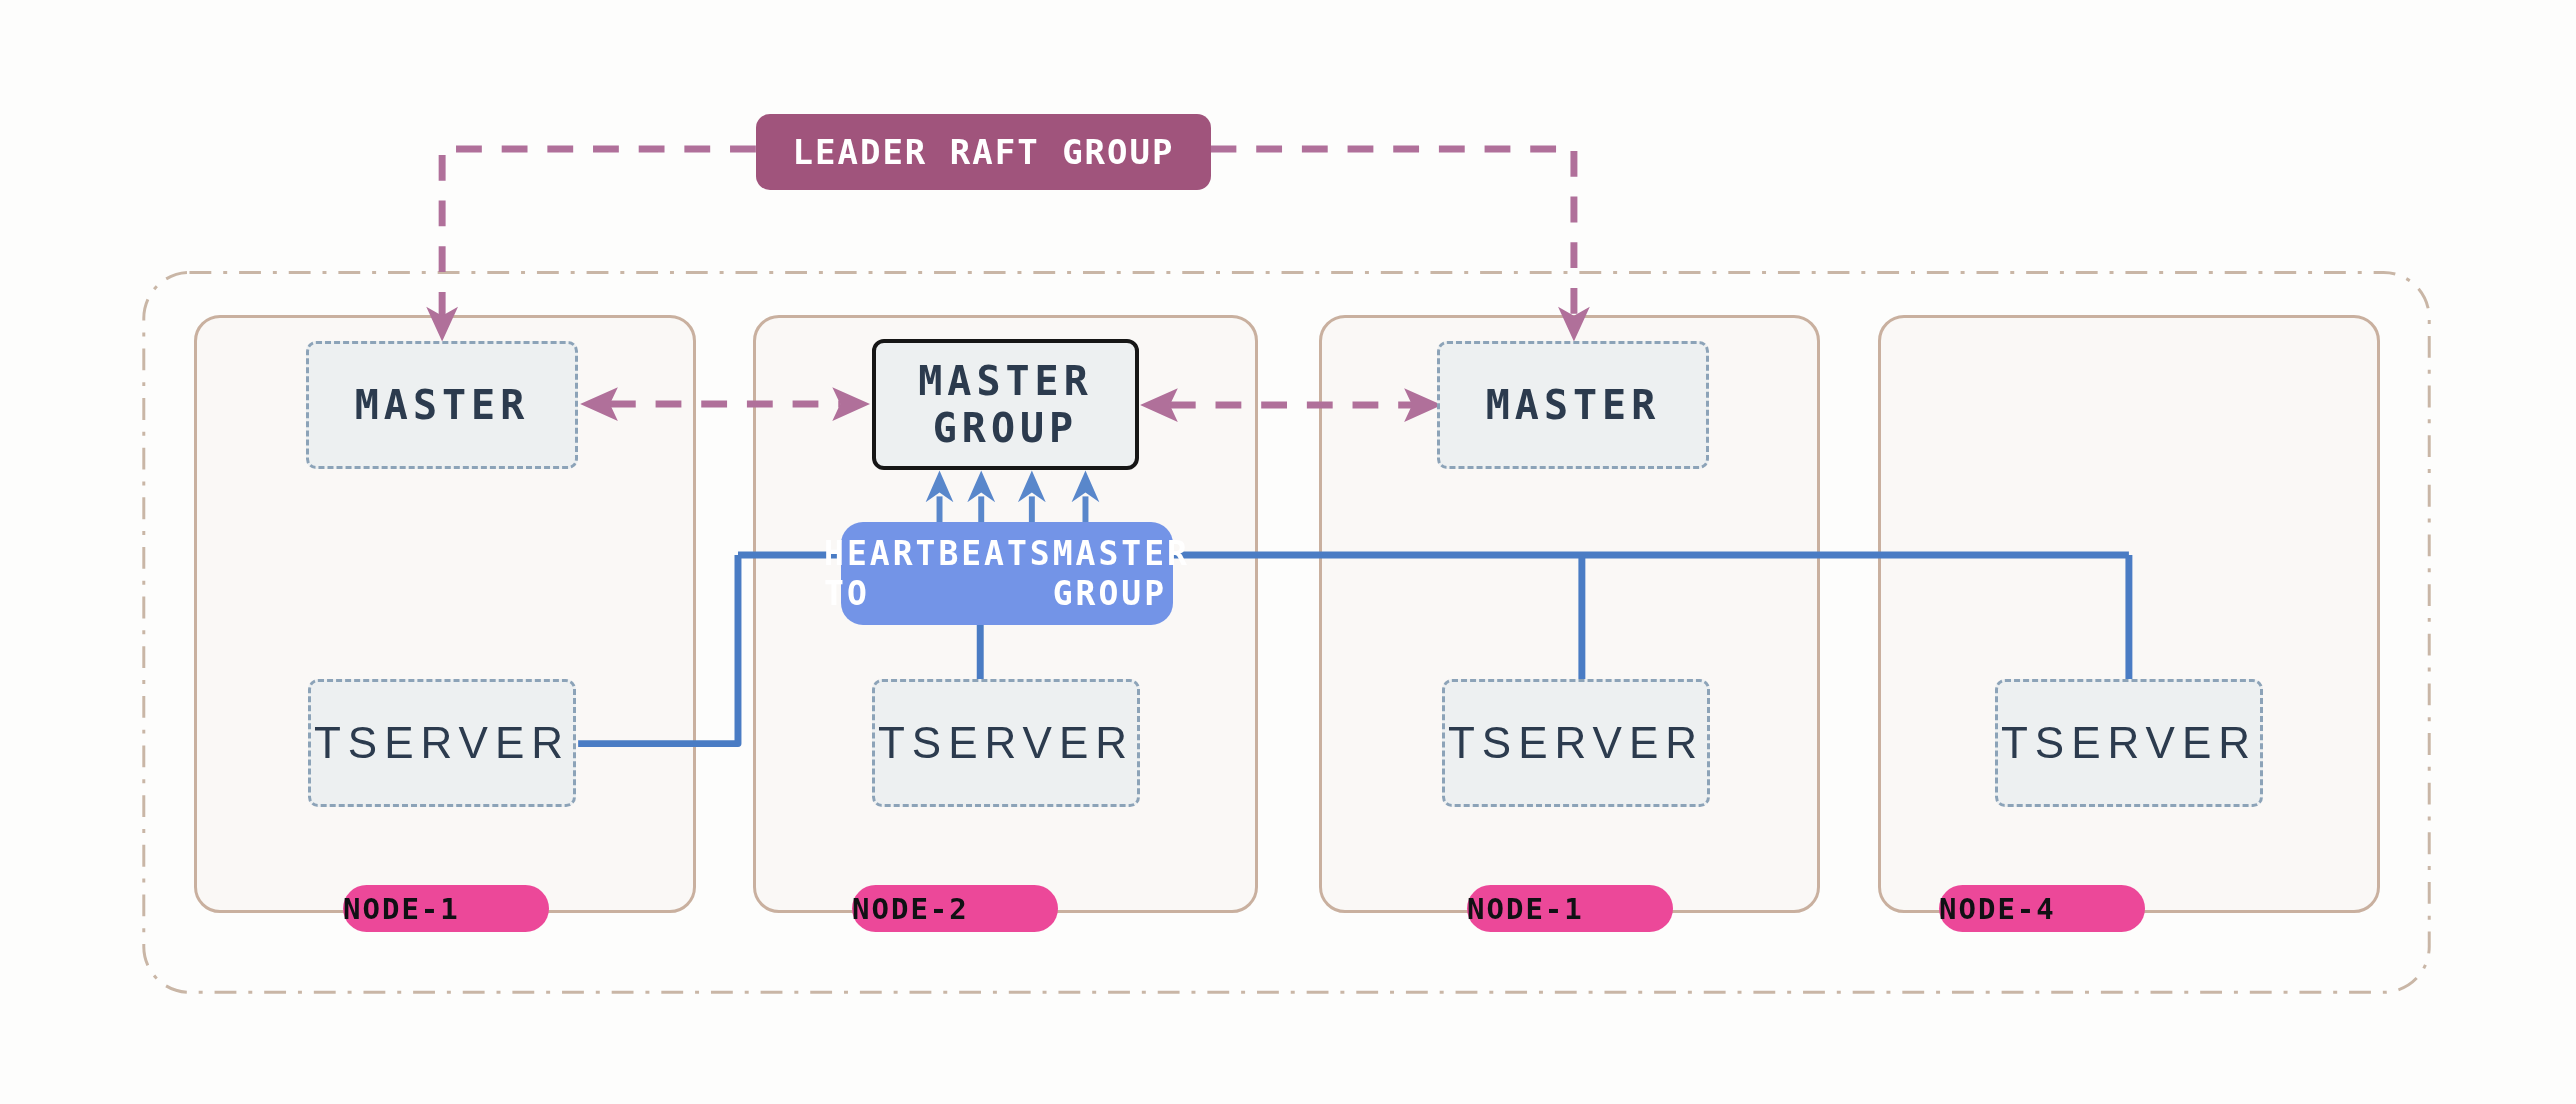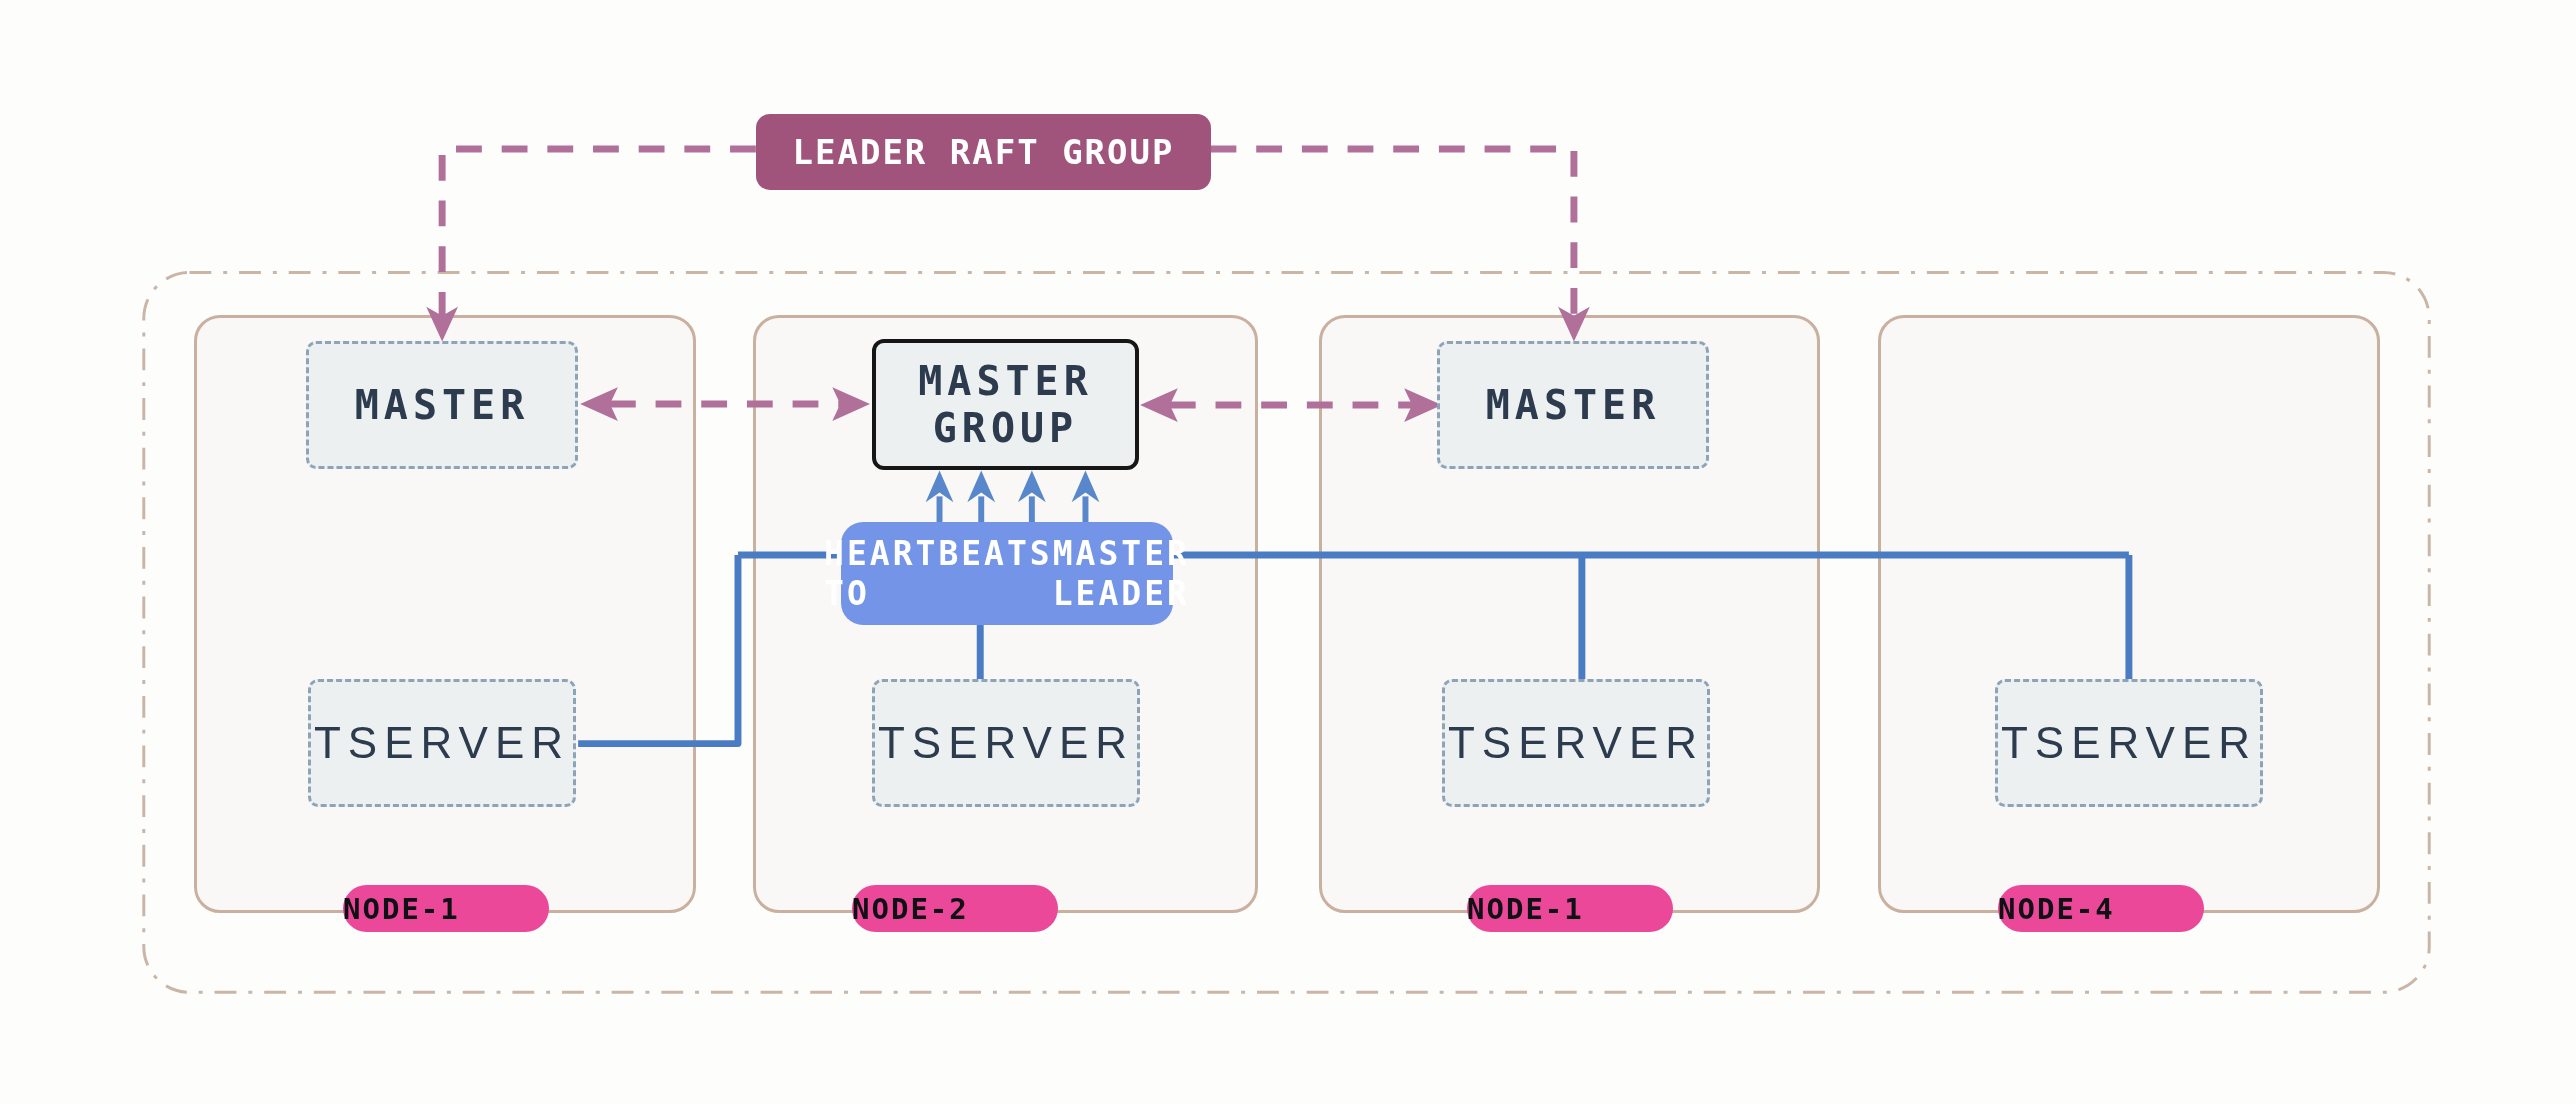--- a/index.html
+++ b/index.html
@@ -120,21 +120,21 @@
     <span>MASTER</span>
     <span>GROUP</span>
   </div>
 
   <div class="proc-box" style="left:1437px;top:341px">
     <span class="master-text">MASTER</span>
   </div>
 
   <div class="hb-label">
     <span>HEARTBEATS TO</span>
-    <span>MASTER LEADER</span>
+    <span>MASTER GROUP</span>
   </div>
 
   <div class="proc-box tserver-box" style="left:308px">
     <span class="tserver-text">TSERVER</span>
   </div>
   <div class="proc-box tserver-box" style="left:872px">
     <span class="tserver-text">TSERVER</span>
   </div>
   <div class="proc-box tserver-box" style="left:1442px">
     <span class="tserver-text">TSERVER</span>
@@ -145,18 +145,18 @@
 
   <div class="node-pill" style="left:343px">
     <span>NODE-1</span>
   </div>
   <div class="node-pill" style="left:852px">
     <span>NODE-2</span>
   </div>
   <div class="node-pill" style="left:1467px">
     <span>NODE-1</span>
   </div>
-  <div class="node-pill" style="left:1998px">
+  <div class="node-pill" style="left:1939px">
     <span>NODE-4</span>
   </div>
 
 </div>
 
 
 </body></html>

